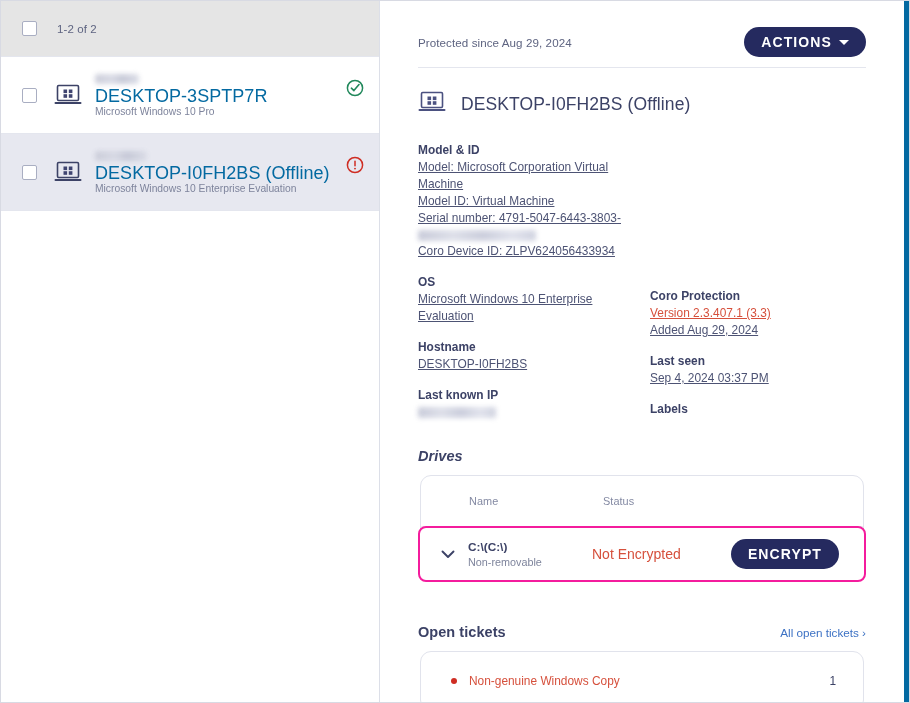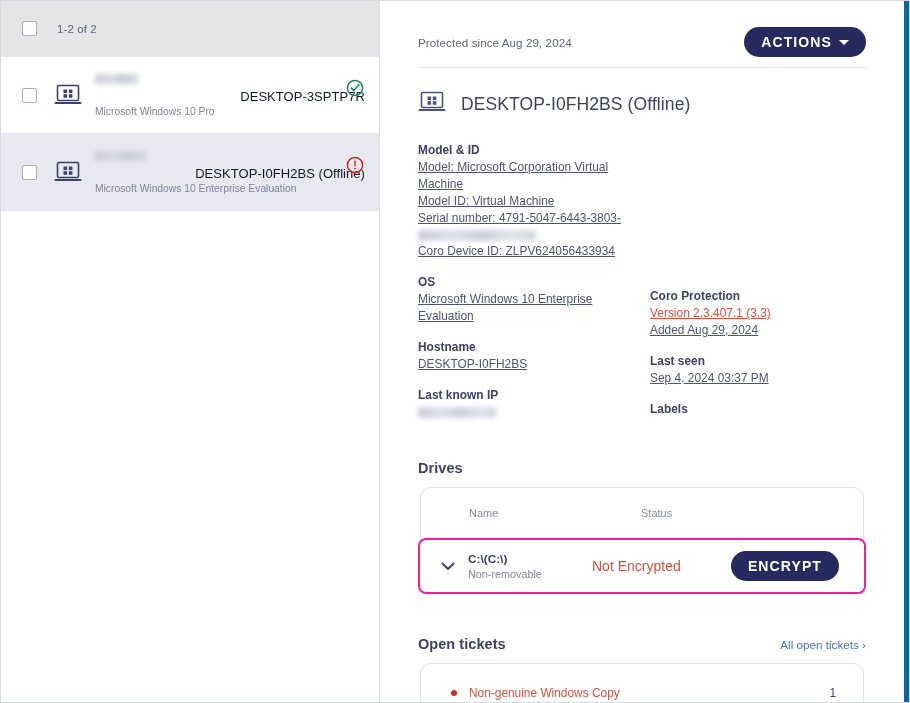--- a/index.html
+++ b/index.html
@@ -89,25 +89,24 @@
     border-radius: 3px;
     background: linear-gradient(90deg,#c9cbd8 0%,#d7d9e4 38%,#c4c7d6 62%,#dadce6 100%);
     filter: blur(2.6px);
     opacity: .95;
     margin-bottom: 5px;
   }
   .blur-chip.w1 { width: 44px; }
   .blur-chip.w2 { width: 52px; }
 
   .dev-name {
-    font-size: 13px;
-    color: #0f172a;
+    font-size: 18px;
+    color: #0369a1;
     letter-spacing: .05px;
     line-height: 15px;
-    text-align: right;
   }
   .dev-os {
     font-size: 10.3px;
     color: #7d melhores;
     color: #7e849c;
     line-height: 14px;
     margin-top: 1px;
   }
 
   .status-icon {
@@ -254,21 +253,21 @@
     height: 51px;
     padding-left: 48px;
     border-bottom: 1px solid #eceef4;
   }
   .th {
     font-size: 10.9px;
     color: #848aa3;
     letter-spacing: .06px;
   }
   .th.name { width: 134px; flex: 0 0 134px; }
-  .th.status { flex: 1 1 auto; margin-left: 38px; }
+  .th.status { flex: 1 1 auto; }
 
   .drive-row-wrap {
     position: relative;
     margin: 0 -2px;
   }
   .drive-row {
     display: flex;
     align-items: center;
     height: 56px;
     border: 2.5px solid #f41c9d;
@@ -454,21 +453,21 @@
           <div class="fld-label">Last seen</div>
           <div class="fld-val">Sep 4, 2024 03:37 PM</div>
         </div>
 
         <div class="fld">
           <div class="fld-label">Labels</div>
         </div>
       </div>
     </div>
 
-    <div class="section-head-row" style="margin-top:28px;">
+    <div class="section-head-row" style="margin-top:16px;font-style:italic;">
       <div class="section-title">Drives</div>
     </div>
 
     <div class="card">
       <div class="drives-head">
         <div class="th name">Name</div>
         <div class="th status">Status</div>
       </div>
 
       <div class="drive-row-wrap">

